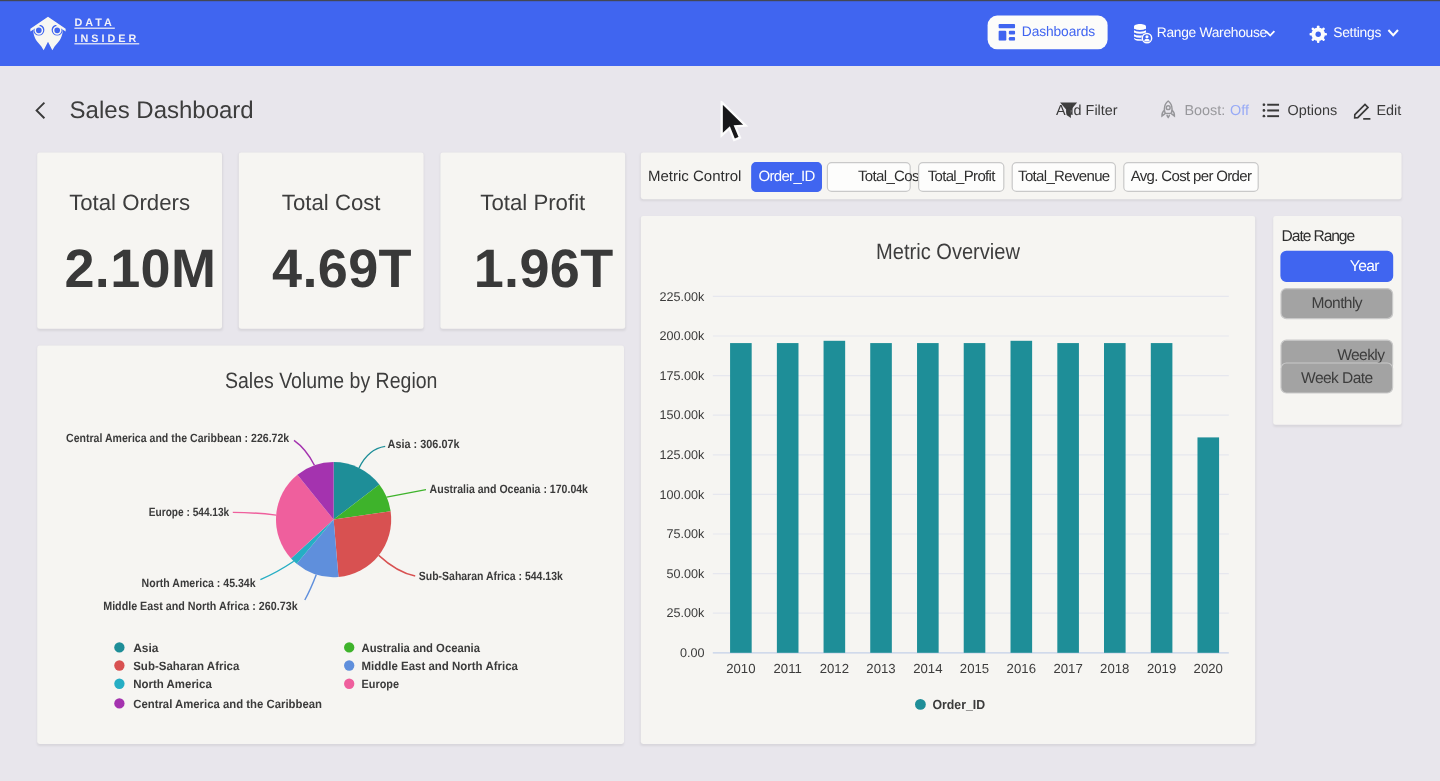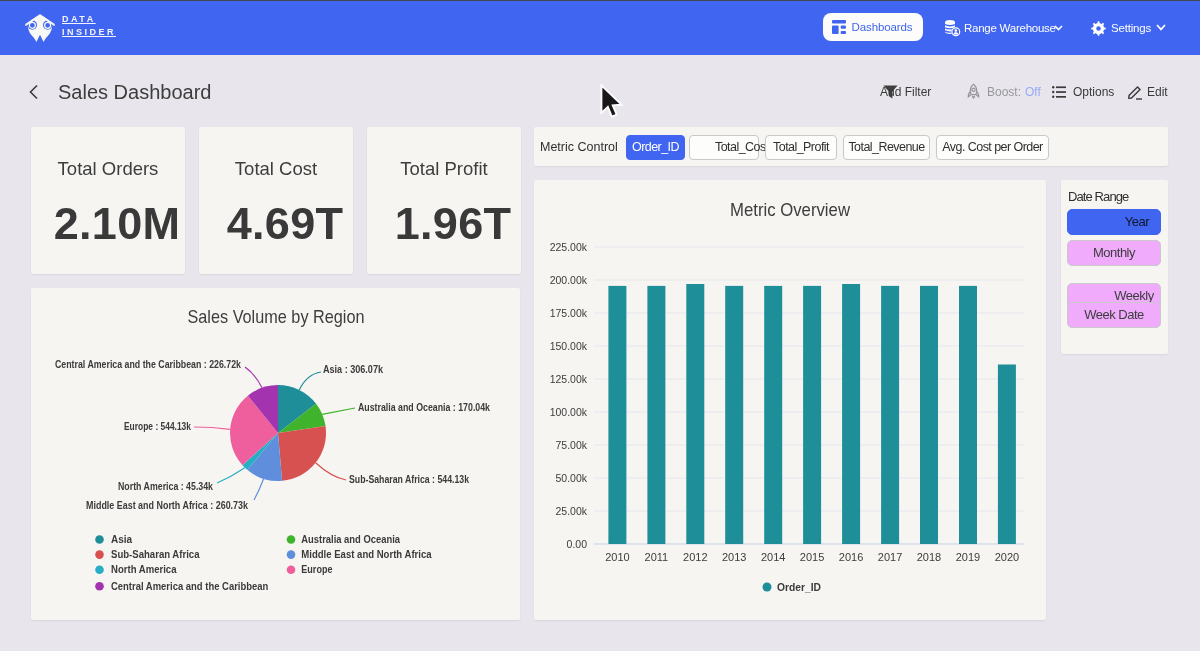--- a/index.html
+++ b/index.html
@@ -24,22 +24,22 @@
 .kpi .t { margin-top:31px; font-size:18.5px; color:#3d3d3d; }
 .kpi .v { margin-top:18px; font-size:45px; font-weight:bold; color:#393939; letter-spacing:0.3px;margin-left:18px;}
 
 #mctrl { left:534px; top:127px; width:634px; height:39px; }
 #mctrl .lbl { position:absolute; left:6px; top:13px; font-size:12.5px; color:#2e2e2e; }
 .chip { position:absolute; top:8px; height:25px; background:#fdfdfc; border:1px solid #c9c9c9; border-radius:4px; font-size:12.5px; letter-spacing:-0.55px; color:#2f2f2f; line-height:23px; text-align:center; white-space:nowrap; }
 .chip.sel { background:#4065f0; border-color:#4065f0; color:#fff; }
 
 #drange { left:1061px; top:180px; width:107px; height:174px; }
 #drange .ttl { position:absolute; left:7px; top:9px; font-size:13px; letter-spacing:-0.9px; color:#2e2e2e; }
-.drbtn { position:absolute; left:6px; width:94px; height:26px; background:#f0abfc; border:1px solid #c9c9c9; border-radius:5px; font-size:13px; letter-spacing:-0.5px; color:#3d3d3d; line-height:24px; text-align:center; }
-.drbtn.sel { background:#4065f0; border-color:#4065f0; color:#0f172a;padding-left:46px; }
+.drbtn { position:absolute; left:6px; width:94px; height:26px; background:#a3a3a3; border:1px solid #c9c9c9; border-radius:5px; font-size:13px; letter-spacing:-0.5px; color:#3d3d3d; line-height:24px; text-align:center; }
+.drbtn.sel { background:#4065f0; border-color:#4065f0; color:#ffffff;padding-left:46px; }
 #cursor { position:absolute; left:600px; top:84px; z-index:10; }
 </style>
 </head>
 <body>
 <div id="topbar"></div>
 <div id="topline"></div>
 <div id="logo">
 <svg width="30" height="34" viewBox="0 0 100 107">
   <path d="M 50,10 L 91,37 C 92,55 86,70 76,80 C 70,86 66,92 62,100 L 50,76 L 38,100 C 34,92 30,86 24,80 C 14,70 8,55 9,37 Z" fill="#f7f7f3"></path>
   <circle cx="24.5" cy="43.5" r="15.5" fill="#4065f0"></circle>

